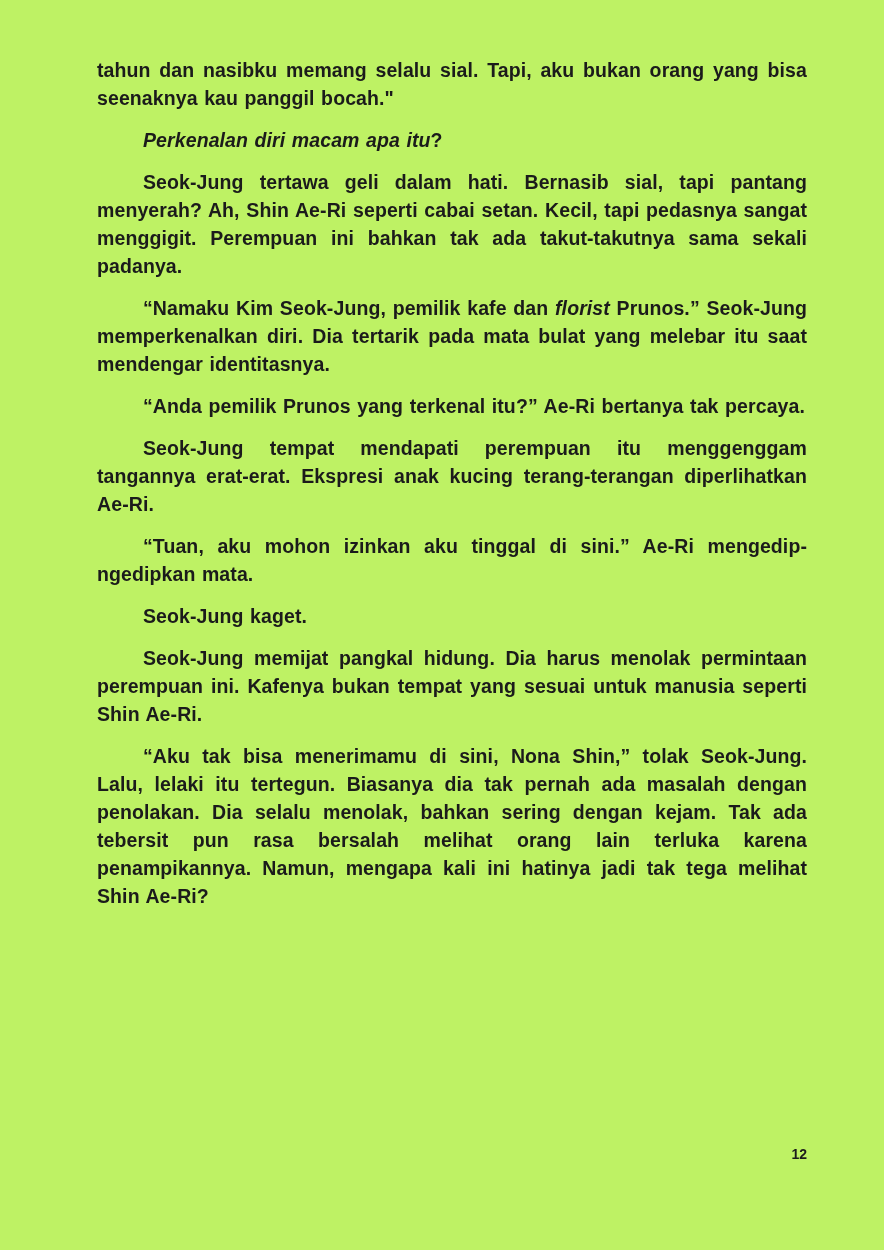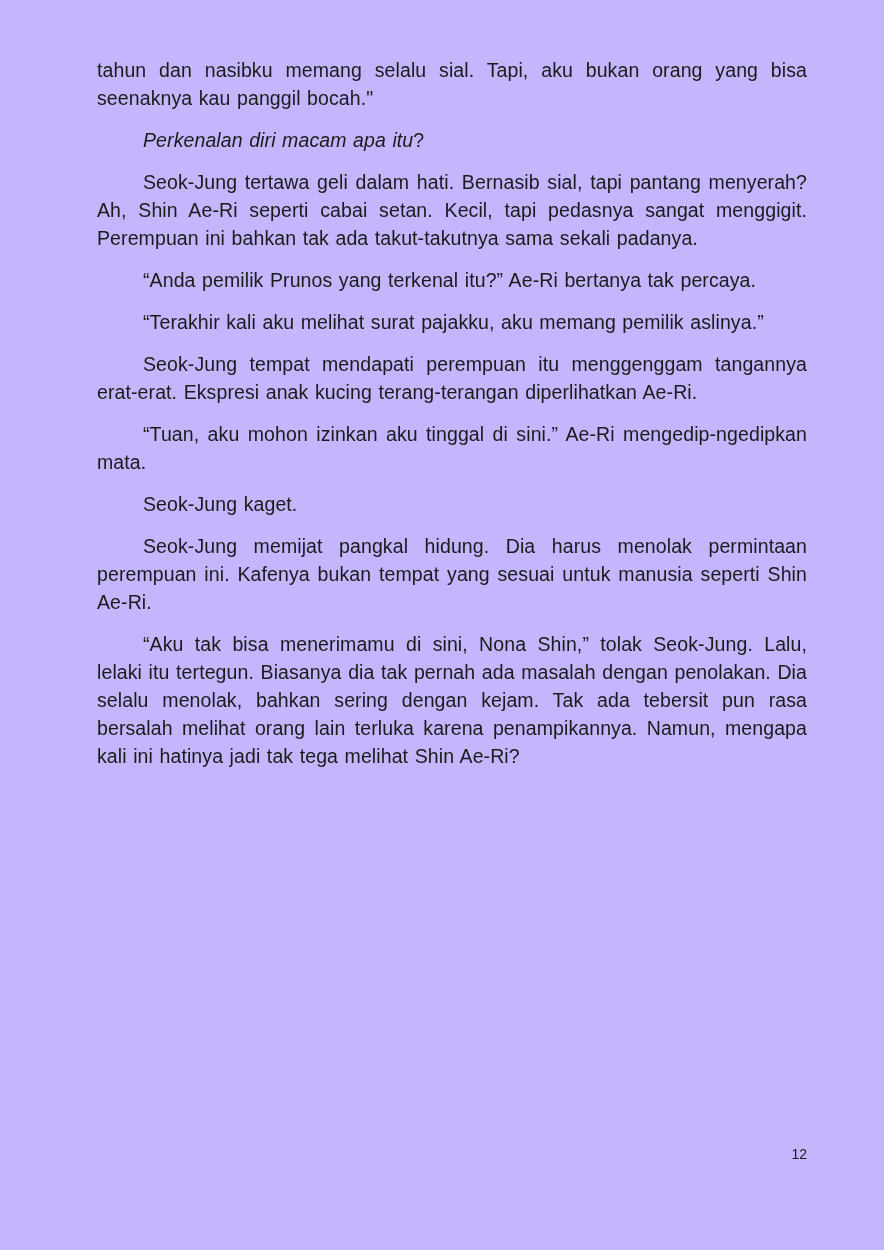--- a/index.html
+++ b/index.html
@@ -4,24 +4,25 @@
 <style>
   html, body {
     margin: 0;
     padding: 0;
     background: #ffffff;
   }
   .book-page {
     position: relative;
     width: 884px;
     height: 1250px;
-    background: #c4b5fd;
+    background: #bef264;
     color: #1b1b1b;
     font-family: "Liberation Sans", "DejaVu Sans", sans-serif;
     overflow: hidden;
+    font-weight: bold;
   }
   .page-body {
     position: absolute;
     left: 97px;
     top: 56px;
     width: 710px;
   }
   p.para {
     margin: 0 0 14px 0;
     font-size: 19.5px;
@@ -47,22 +48,22 @@
   }
 </style>
 </head>
 <body>
 
 <div class="book-page">
   <div class="page-body">
       <p class="para no-indent"><span>tahun dan nasibku memang selalu sial. Tapi, aku bukan orang yang bisa seenaknya kau panggil bocah."</span></p>
       <p class="para"><span class="italic">Perkenalan diri macam apa itu</span><span>?</span></p>
       <p class="para"><span>Seok-Jung tertawa geli dalam hati. Bernasib sial, tapi pantang menyerah? Ah, Shin Ae-Ri seperti cabai setan. Kecil, tapi pedasnya sangat menggigit. Perempuan ini bahkan tak ada takut-takutnya sama sekali padanya.</span></p>
+      <p class="para"><span>“Namaku Kim Seok-Jung, pemilik kafe dan </span><span class="italic">florist</span><span> Prunos.” Seok-Jung memperkenalkan diri. Dia tertarik pada mata bulat yang melebar itu saat mendengar identitasnya.</span></p>
       <p class="para"><span>“Anda pemilik Prunos yang terkenal itu?” Ae-Ri bertanya tak percaya.</span></p>
-      <p class="para"><span>“Terakhir kali aku melihat surat pajakku, aku memang pemilik aslinya.”</span></p>
       <p class="para"><span>Seok-Jung tempat mendapati perempuan itu menggenggam tangannya erat-erat. Ekspresi anak kucing terang-terangan diperlihatkan Ae-Ri.</span></p>
       <p class="para"><span>“Tuan, aku mohon izinkan aku tinggal di sini.” Ae-Ri mengedip-ngedipkan mata.</span></p>
       <p class="para"><span>Seok-Jung kaget.</span></p>
       <p class="para"><span>Seok-Jung memijat pangkal hidung. Dia harus menolak permintaan perempuan ini. Kafenya bukan tempat yang sesuai untuk manusia seperti Shin Ae-Ri.</span></p>
       <p class="para"><span>“Aku tak bisa menerimamu di sini, Nona Shin,” tolak Seok-Jung. Lalu, lelaki itu tertegun. Biasanya dia tak pernah ada masalah dengan penolakan. Dia selalu menolak, bahkan sering dengan kejam. Tak ada tebersit pun rasa bersalah melihat orang lain terluka karena penampikannya. Namun, mengapa kali ini hatinya jadi tak tega melihat Shin Ae-Ri?</span></p>
     </div>
   <div class="page-number">12</div>
 </div>
 
 </body></html>

